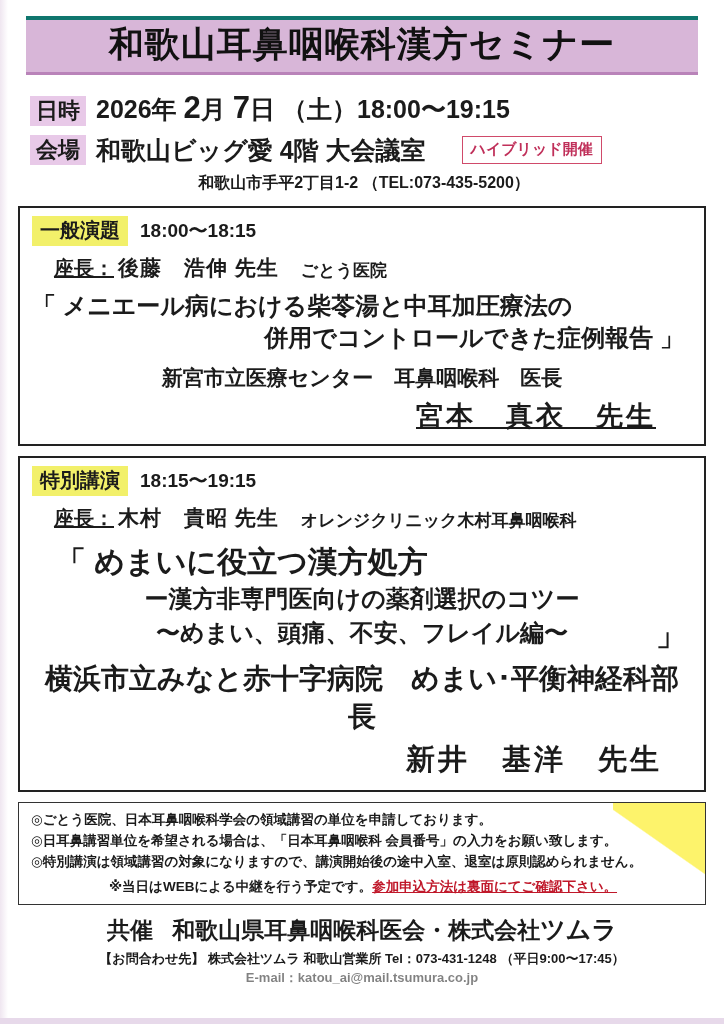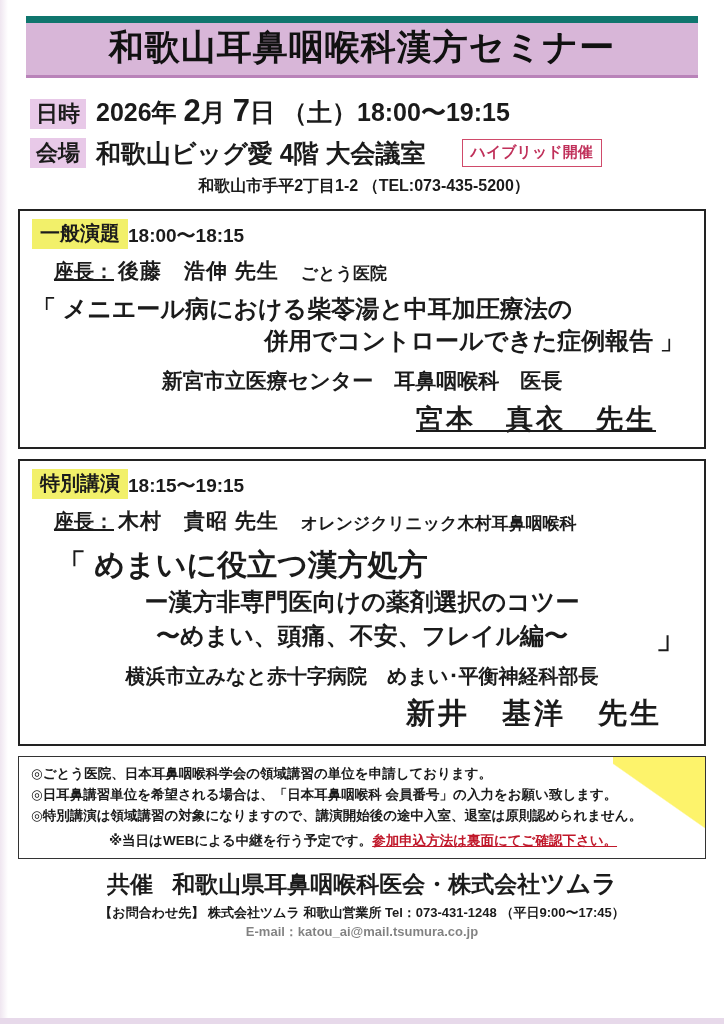--- a/index.html
+++ b/index.html
@@ -13,21 +13,21 @@
   }
   .page{
     position:absolute;inset:0;
     padding:0;
   }
 
   
   .title-band{
     margin:16px 26px 0 26px;
     background:#d8b6d8;
-    border-top:7px solid #0f766e;
+    border-top:4px solid #0f766e;
     border-bottom:3px solid #b983b9;
     text-align:center;
     padding:5px 0 8px 0;
   }
   .title-band .t{
     font-size:35px;
     font-weight:bold;
     letter-spacing:1px;
     color:#111;
     line-height:1.1;
@@ -86,22 +86,22 @@
 
   
   .box{
     border:2px solid #222;
     margin:12px 18px 0 18px;
     padding:8px 12px 10px 12px;
   }
   .box.second{margin-top:10px;}
   .tagline{
     display:flex;
-    align-items:flex-end;
-    gap:0;
+    align-items:center;
+    gap:12px;
   }
   .tag{
     background:#f2f06a;
     font-size:20px;
     font-weight:bold;
     padding:1px 8px 2px 8px;
   }
   .time{
     font-size:19px;
     font-weight:bold;
@@ -179,21 +179,21 @@
     margin-top:2px;
     position:relative;
   }
   .talk2 .l3 .endq{
     position:absolute;
     right:6px;
     top:-2px;
     font-size:30px;
   }
   .aff-line2{
-    font-size:20px;
+    font-size:28px;
     font-weight:bold;
     text-align:center;
     margin-top:12px;
   }
   .speaker2{
     font-size:29px;
     font-weight:bold;
     text-align:right;
     margin-top:4px;
     padding-right:30px;

